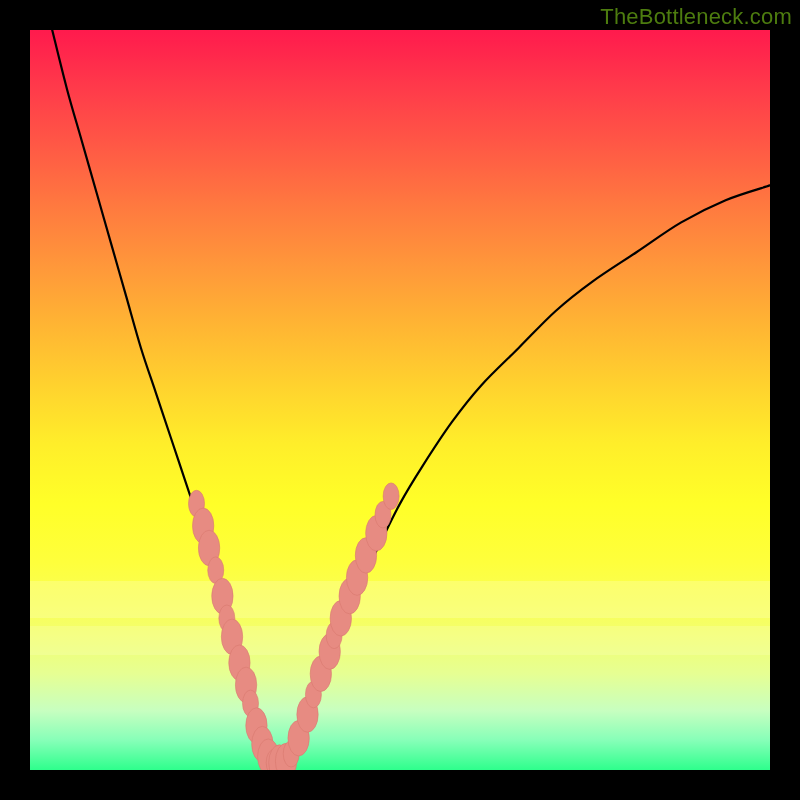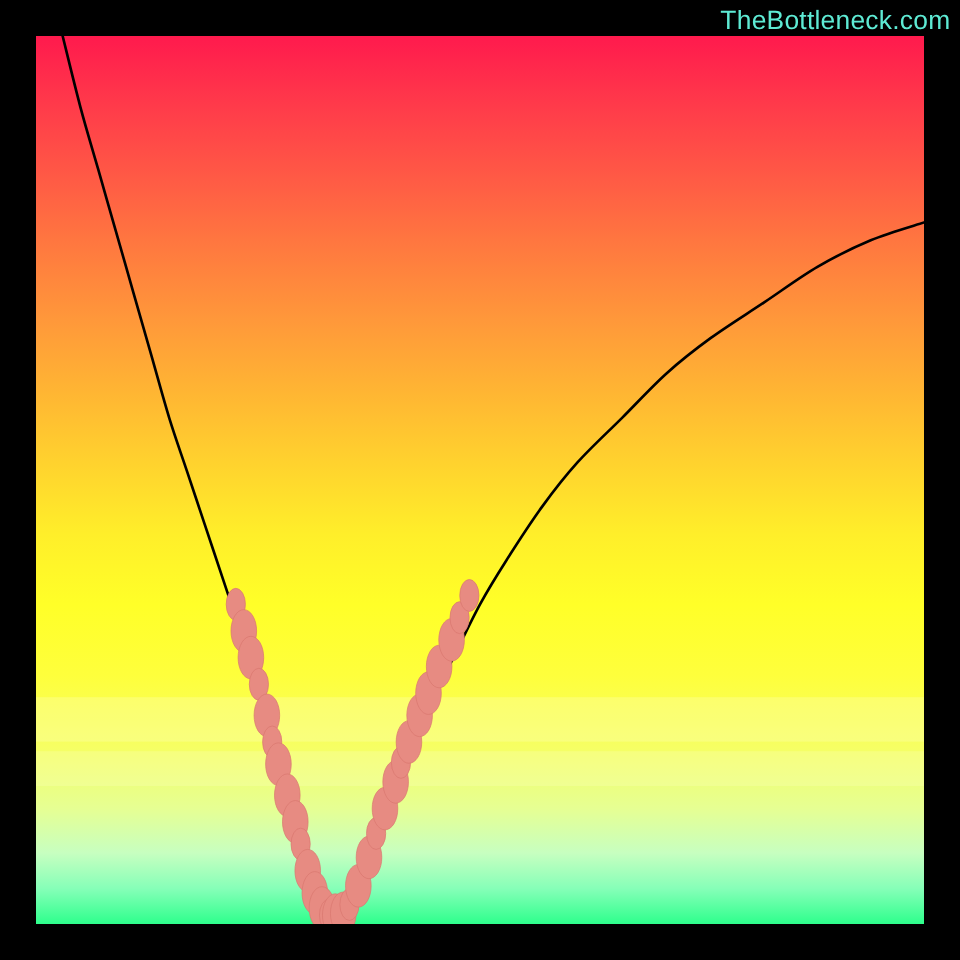--- a/index.html
+++ b/index.html
@@ -39,21 +39,21 @@
       #e6ff93 87%,
       #c7ffc0 92%,
       #86ffb8 96%,
       #2eff8c 100%
     );
   }
   .watermark {
     position: absolute;
     top: 4px;
     right: 8px;
-    color: #5eead4;
+    color: #4d7c0f;
     font-size: 22px;
     letter-spacing: 0.2px;
     font-weight: 400;
     user-select: none;
   }
   .curve-layer {
     position: absolute;
     left: 0;
     top: 0;
     width: 740px;

